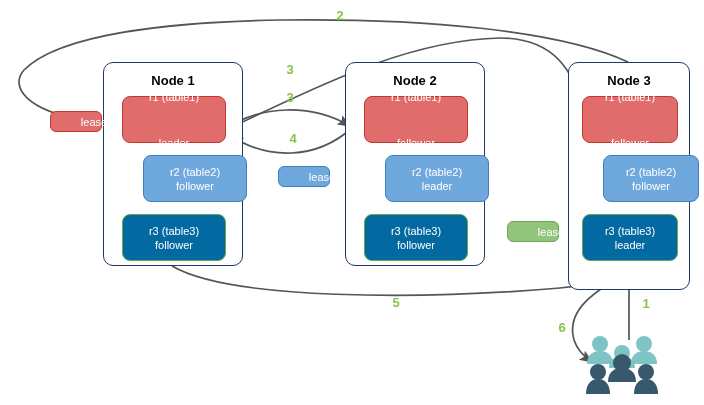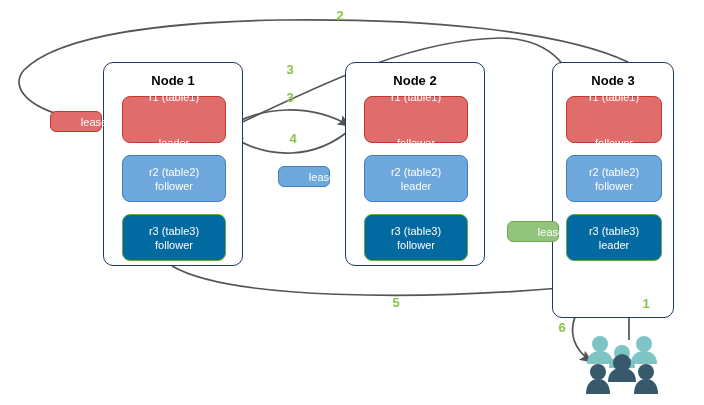--- a/index.html
+++ b/index.html
@@ -48,21 +48,21 @@
     flex-direction: column;
     align-items: center;
     justify-content: center;
     color: #ffffff;
     font-size: 11px;
     line-height: 14px;
     text-align: center;
   }
   .replica .l2 { display: block; }
   .rep-red   { background: #e06c6c; border: 1.6px solid #c0392b; gap: 32px; }
-  .rep-blue  { background: #6fa8dc; border: 1.6px solid #3d7ebd; }
+  .rep-blue  { background: #6fa8dc; border: 1.6px solid #3d7ebd; margin-left: 21px; }
   .rep-green { background: #0369a1; border: 1.6px solid #6aa84f; }
   .lease {
     position: absolute;
     box-sizing: border-box;
     border-radius: 6px;
     display: flex;
     align-items: center;
     justify-content: center;
     color: #ffffff;
     font-size: 11px;
@@ -140,21 +140,21 @@
     <div class="replica rep-blue" style="left:18px; top:92px; width:104px; height:47px;">
       <span>r2 (table2)</span>
       <span class="l2">leader</span>
     </div>
     <div class="replica rep-green" style="left:18px; top:151px; width:104px; height:47px;">
       <span>r3 (table3)</span>
       <span class="l2">follower</span>
     </div>
   </div>
 
-  <div class="node-box" style="left:552px; top:62px; width:122px; height:256px;">
+  <div class="node-box" style="left:568px; top:62px; width:122px; height:228px;">
     <div class="node-title" style="top:10px;">Node 3</div>
     <div class="replica rep-red" style="left:13px; top:33px; width:96px; height:47px;">
       <span>r1 (table1)</span>
       <span class="l2">follower</span>
     </div>
     <div class="replica rep-blue" style="left:13px; top:92px; width:96px; height:47px;">
       <span>r2 (table2)</span>
       <span class="l2">follower</span>
     </div>
     <div class="replica rep-green" style="left:13px; top:151px; width:96px; height:47px;">

